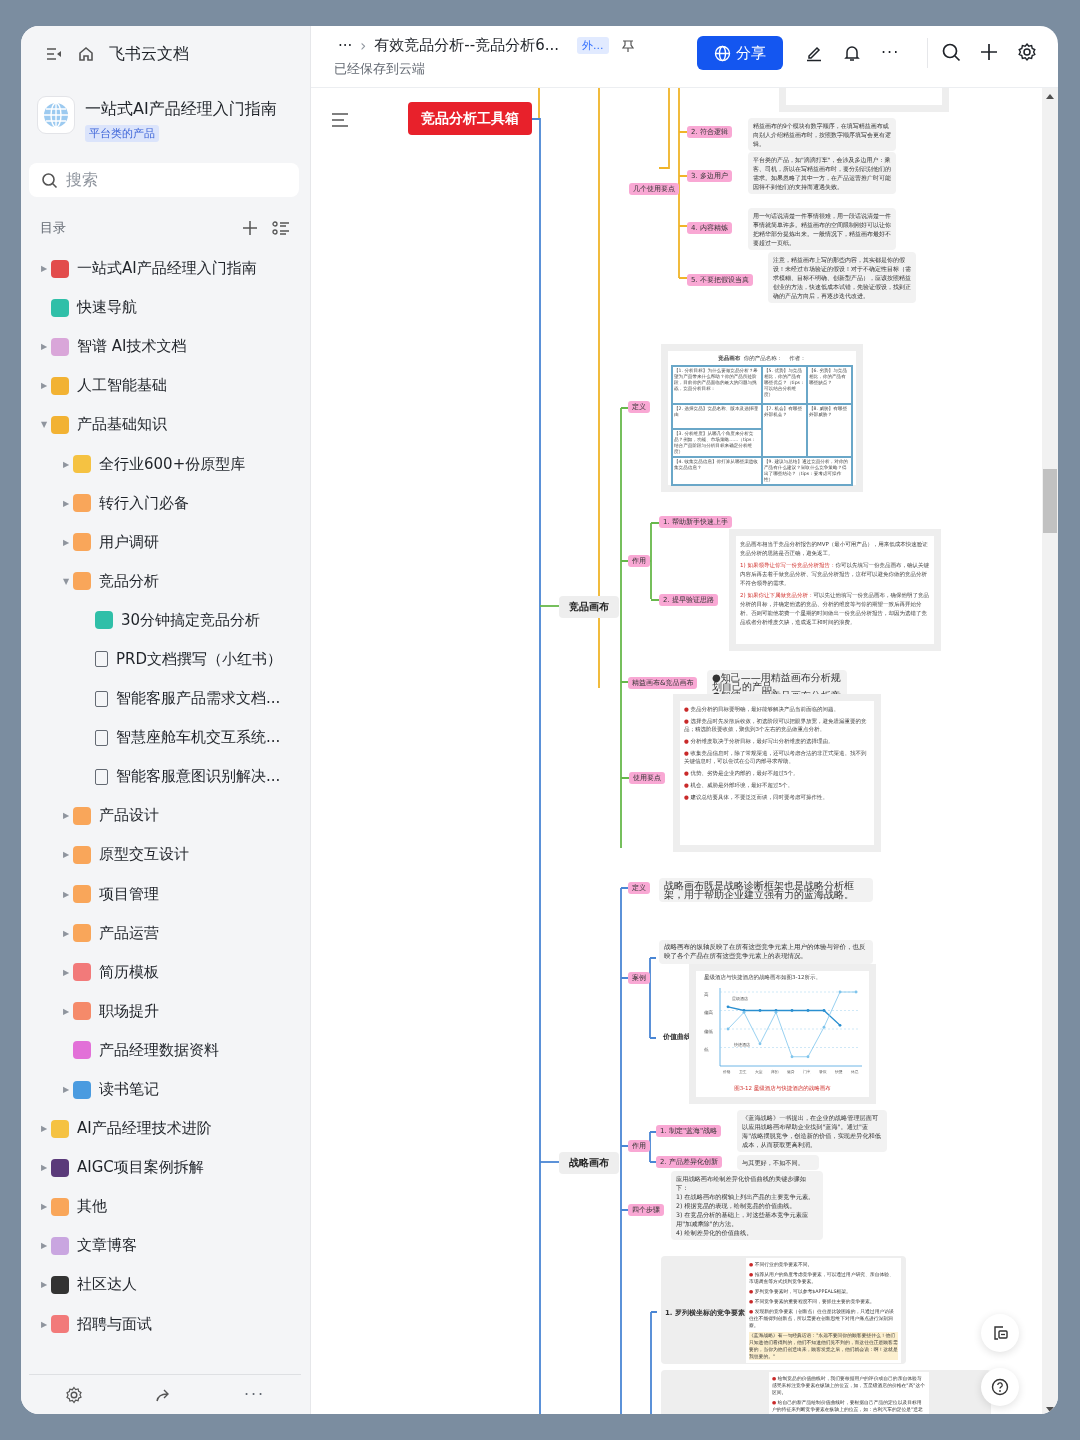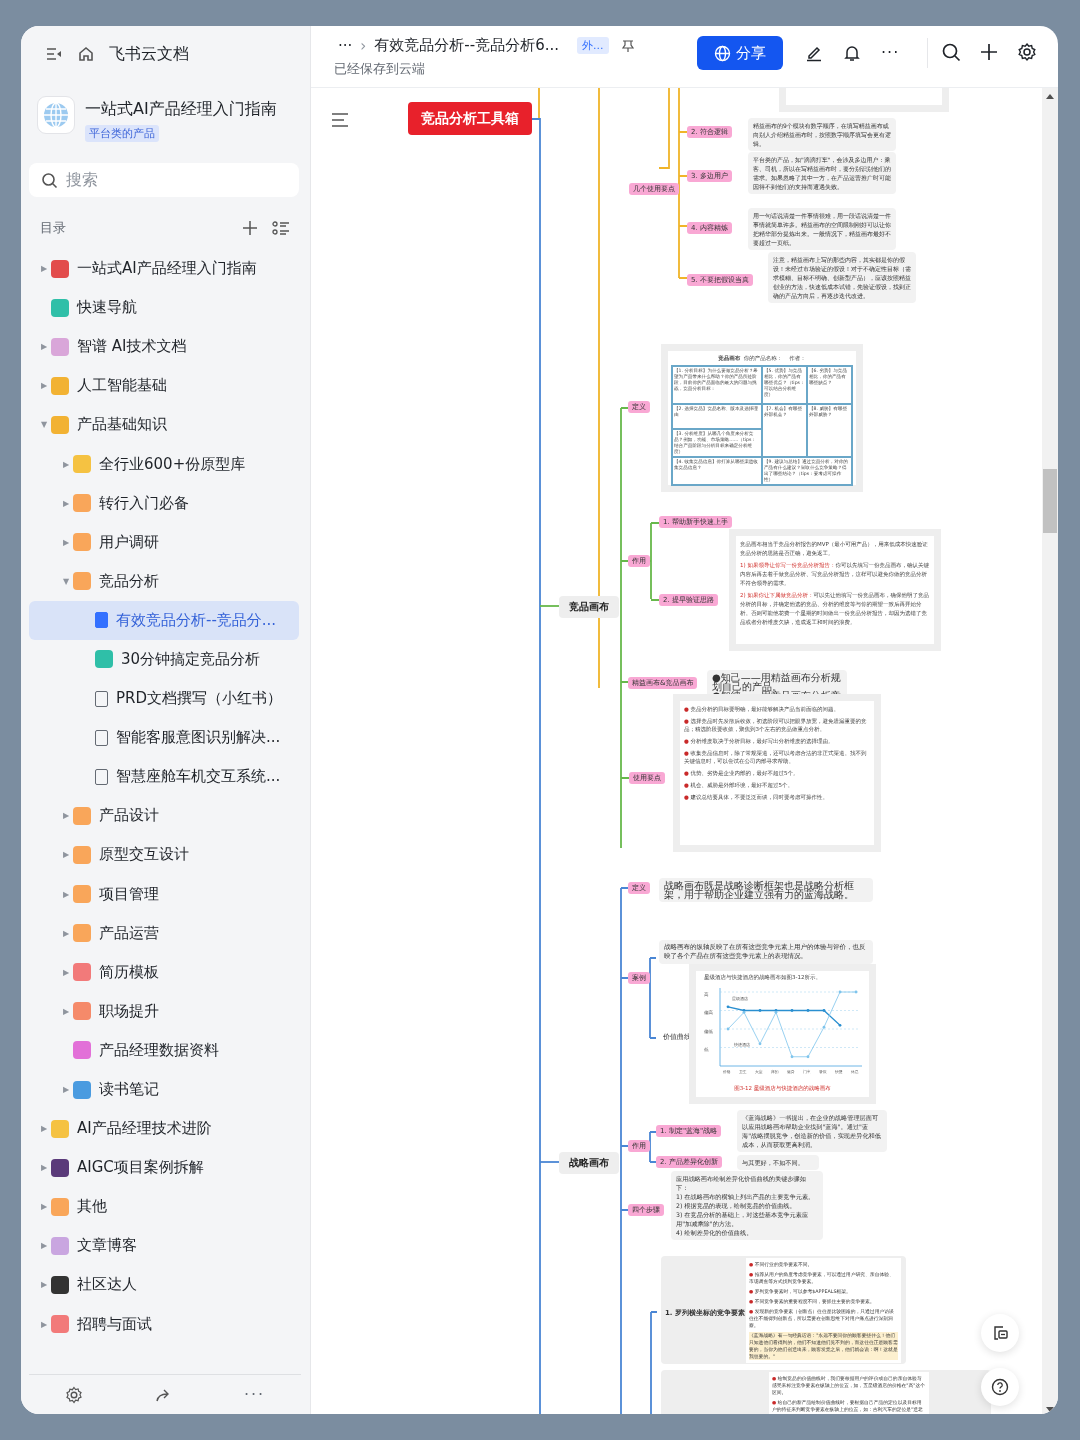--- a/index.html
+++ b/index.html
@@ -153,44 +153,44 @@
         <div class="node" style="padding-left: 30px;">
           <span class="caret">▶</span>
           <span class="nicon" style="background: rgb(249, 166, 90);"></span>
           <span>用户调研</span>
         </div>
         <div class="node" style="padding-left: 30px;">
           <span class="caret">▼</span>
           <span class="nicon" style="background: rgb(249, 166, 90);"></span>
           <span>竞品分析</span>
         </div>
-        <div class="node active" style="padding-left: 52px;">
-          <span class="caret"></span>
-          <span class="nicon" style="background: rgb(51, 112, 255); border: 1.5px solid rgb(51, 112, 255); width: 13px; height: 16px; border-radius: 2px;"></span>
-          <span>有效竞品分析--竞品分...</span>
-        </div>
         <div class="node" style="padding-left: 52px;">
           <span class="caret"></span>
           <span class="nicon" style="background: rgb(47, 191, 168);"></span>
           <span>30分钟搞定竞品分析</span>
         </div>
         <div class="node" style="padding-left: 52px; text-align: right;">
           <span class="caret"></span>
           <span class="nicon" style="background: transparent; border: 1.5px solid rgb(100, 106, 115); width: 13px; height: 16px; border-radius: 2px;"></span>
           <span>PRD文档撰写（小红书）</span>
         </div>
         <div class="node" style="padding-left: 52px;">
           <span class="caret"></span>
           <span class="nicon" style="background: transparent; border: 1.5px solid rgb(100, 106, 115); width: 13px; height: 16px; border-radius: 2px;"></span>
-          <span>智能客服意图识别解决...</span>
+          <span>智能客服产品需求文档...</span>
         </div>
         <div class="node" style="padding-left: 52px;">
           <span class="caret"></span>
           <span class="nicon" style="background: transparent; border: 1.5px solid rgb(100, 106, 115); width: 13px; height: 16px; border-radius: 2px;"></span>
           <span>智慧座舱车机交互系统...</span>
+        </div>
+        <div class="node" style="padding-left: 52px;">
+          <span class="caret"></span>
+          <span class="nicon" style="background: transparent; border: 1.5px solid rgb(100, 106, 115); width: 13px; height: 16px; border-radius: 2px;"></span>
+          <span>智能客服意图识别解决...</span>
         </div>
         <div class="node" style="padding-left: 30px;">
           <span class="caret">▶</span>
           <span class="nicon" style="background: rgb(249, 166, 90);"></span>
           <span>产品设计</span>
         </div>
         <div class="node" style="padding-left: 30px;">
           <span class="caret">▶</span>
           <span class="nicon" style="background: rgb(249, 166, 90);"></span>
           <span>原型交互设计</span>
@@ -419,21 +419,21 @@
         <div style="margin-bottom: 4px;"><span class="dot">● </span><span>机会、威胁是外部环境，最好不超过5个。</span></div>
         <div style="margin-bottom: 4px;"><span class="dot">● </span><span>建议总结要具体，不要泛泛而谈，同时要考虑可操作性。</span></div>
       </div>
 
     <div class="big" style="left:248px;top:1064px">战略画布</div>
     <div class="lbl" style="left:317px;top:794px">定义</div>
     <div class="card" style="left:348px;top:790px;width:214px;font-size:10px">战略画布既是战略诊断框架也是战略分析框架，用于帮助企业建立强有力的蓝海战略。</div>
 
     <div class="lbl" style="left:317px;top:884px">案例</div>
     <div class="card" style="left:348px;top:852px;width:214px;font-size:6.5px">战略画布的纵轴反映了在所有这些竞争元素上用户的体验与评价，也反映了各个产品在所有这些竞争元素上的表现情况。</div>
-    <div class="lbl" style="left:348px;top:943px;background:transparent;font-weight:normal">价值曲线</div>
+    <div class="lbl" style="left:348px;top:943px;background:transparent;font-weight:bold">价值曲线</div>
 
     <div class="wcard" style="left:384px;top:882px;width:175px;height:128px;padding:2px">
       <div style="font-size:5.5px;padding-left:6px">星级酒店与快捷酒店的战略画布如图3-12所示。</div>
       <svg width="170" height="104" viewBox="0 0 170 104" id="valueChart">
           <path d="M22 6V84H164" stroke="#4aa3df" stroke-width="0.8" fill="none"></path>
           <path d="M22 65.5H160" stroke="#9fd0ee" stroke-width="0.5" stroke-dasharray="2 2"></path>
           <path d="M22 47H160" stroke="#9fd0ee" stroke-width="0.5" stroke-dasharray="2 2"></path>
           <path d="M22 28.5H160" stroke="#9fd0ee" stroke-width="0.5" stroke-dasharray="2 2"></path>
           <path d="M22 10H160" stroke="#9fd0ee" stroke-width="0.5" stroke-dasharray="2 2"></path>
           <text x="6" y="69.35" font-size="4.5" fill="#555">低</text>

